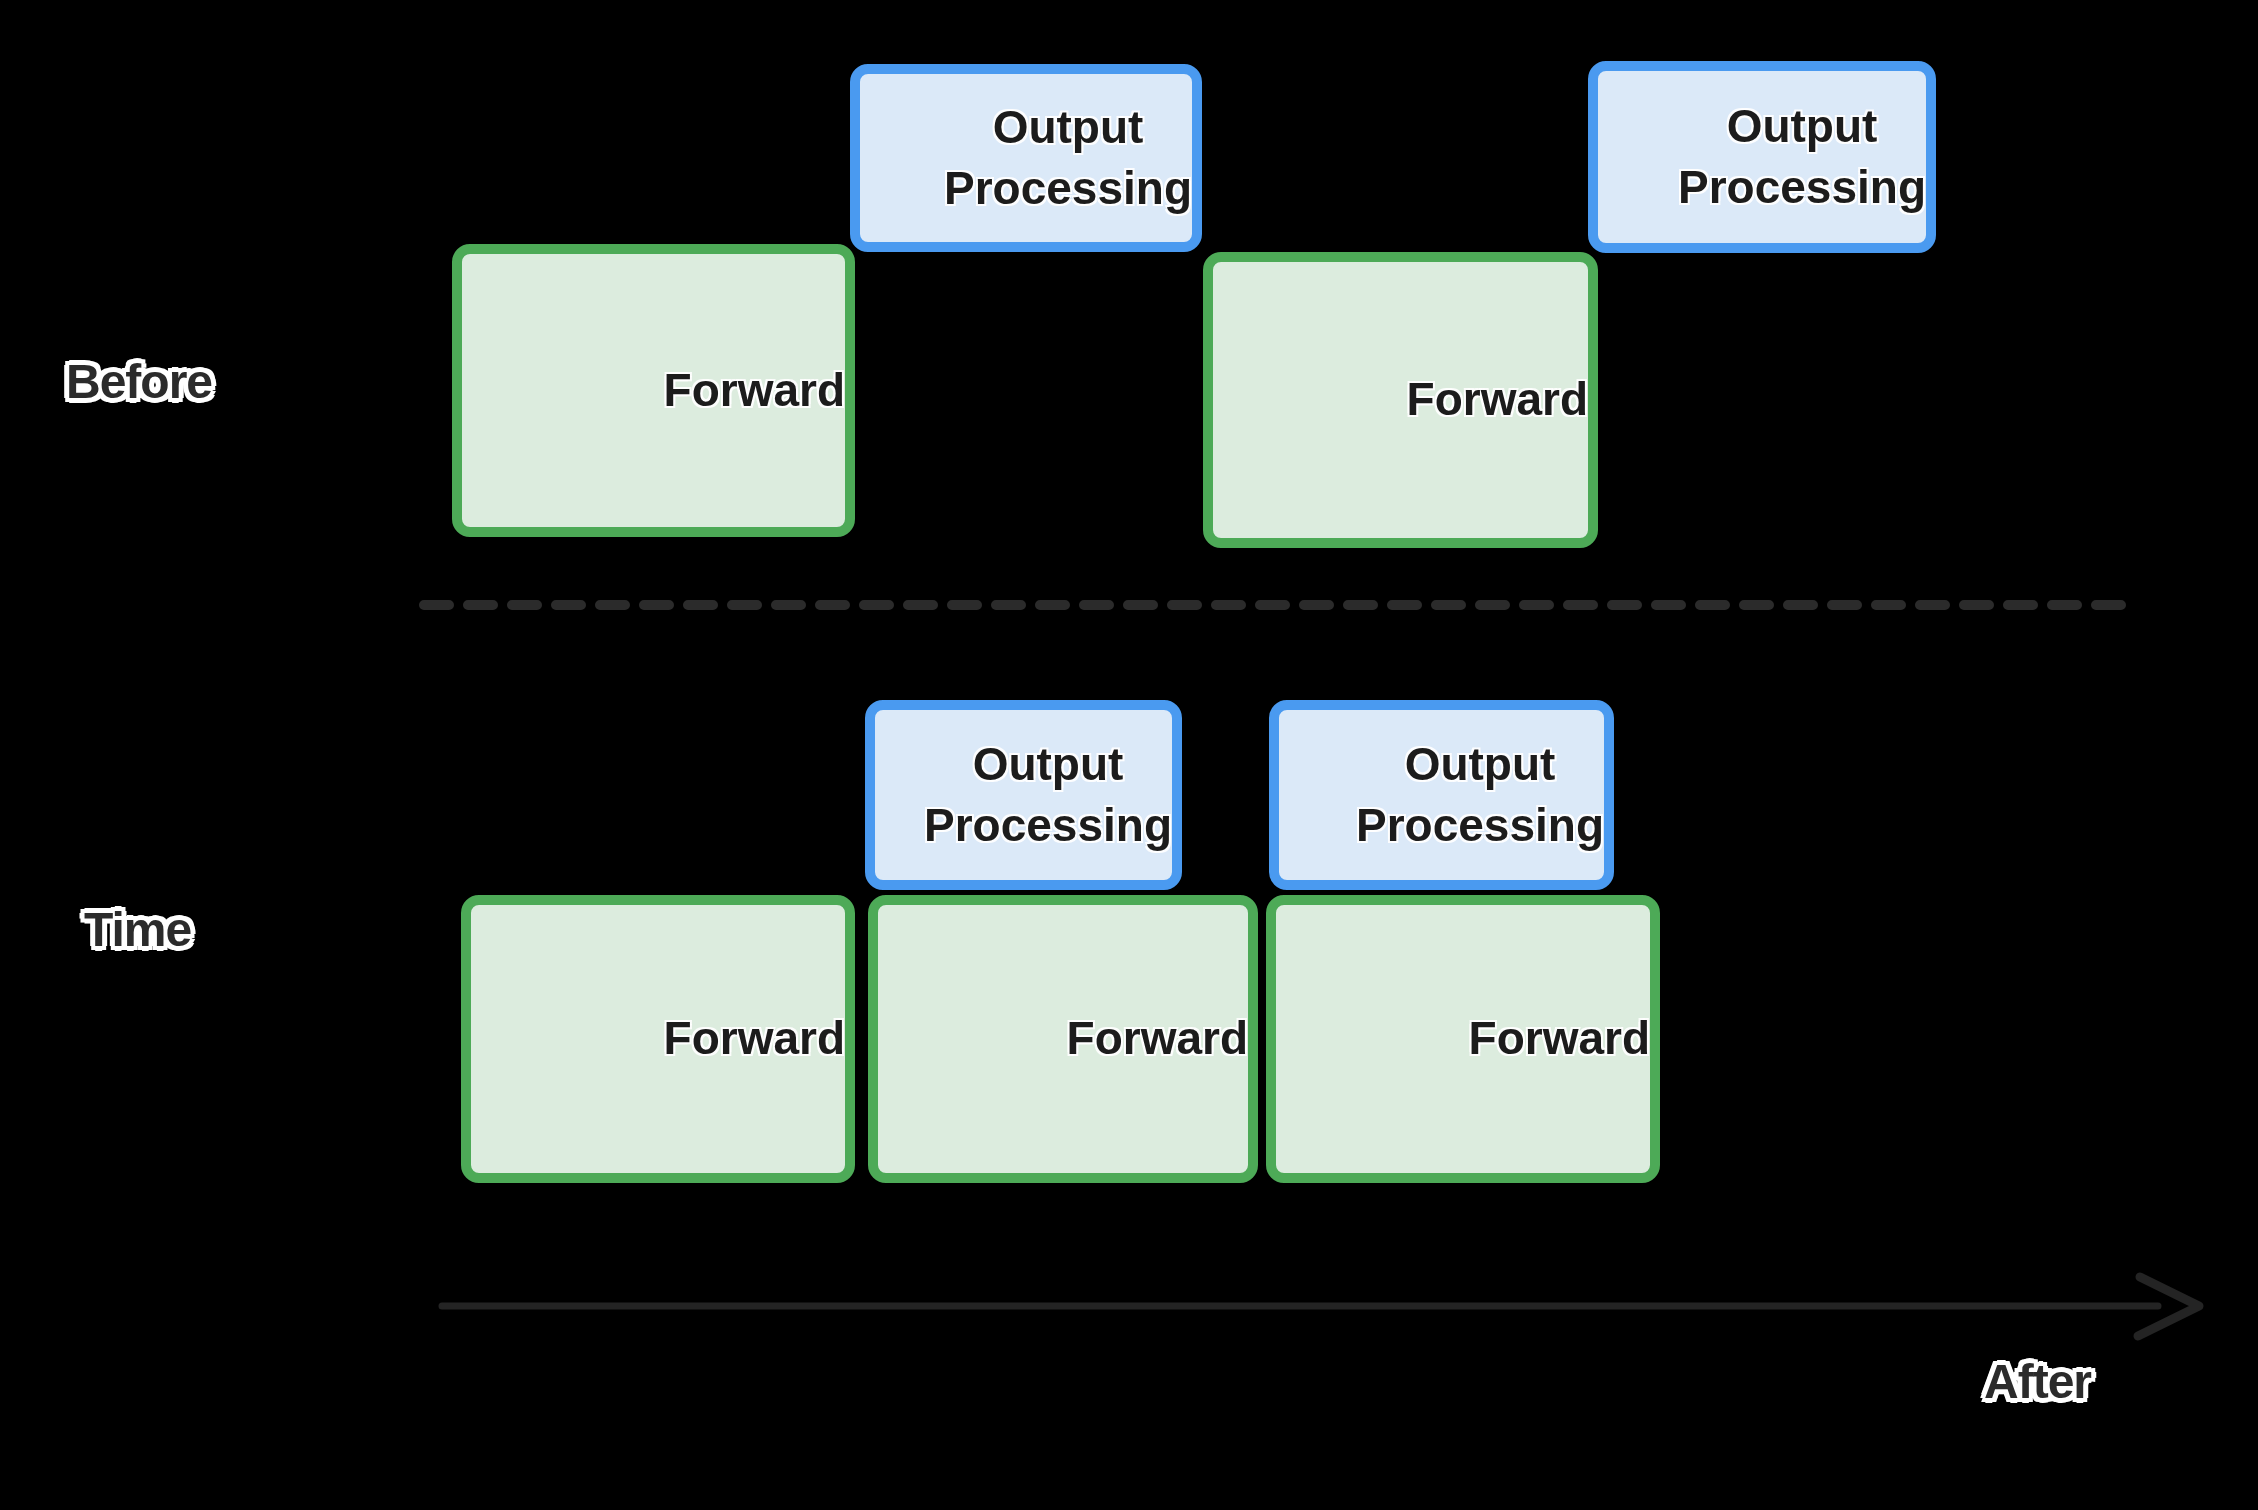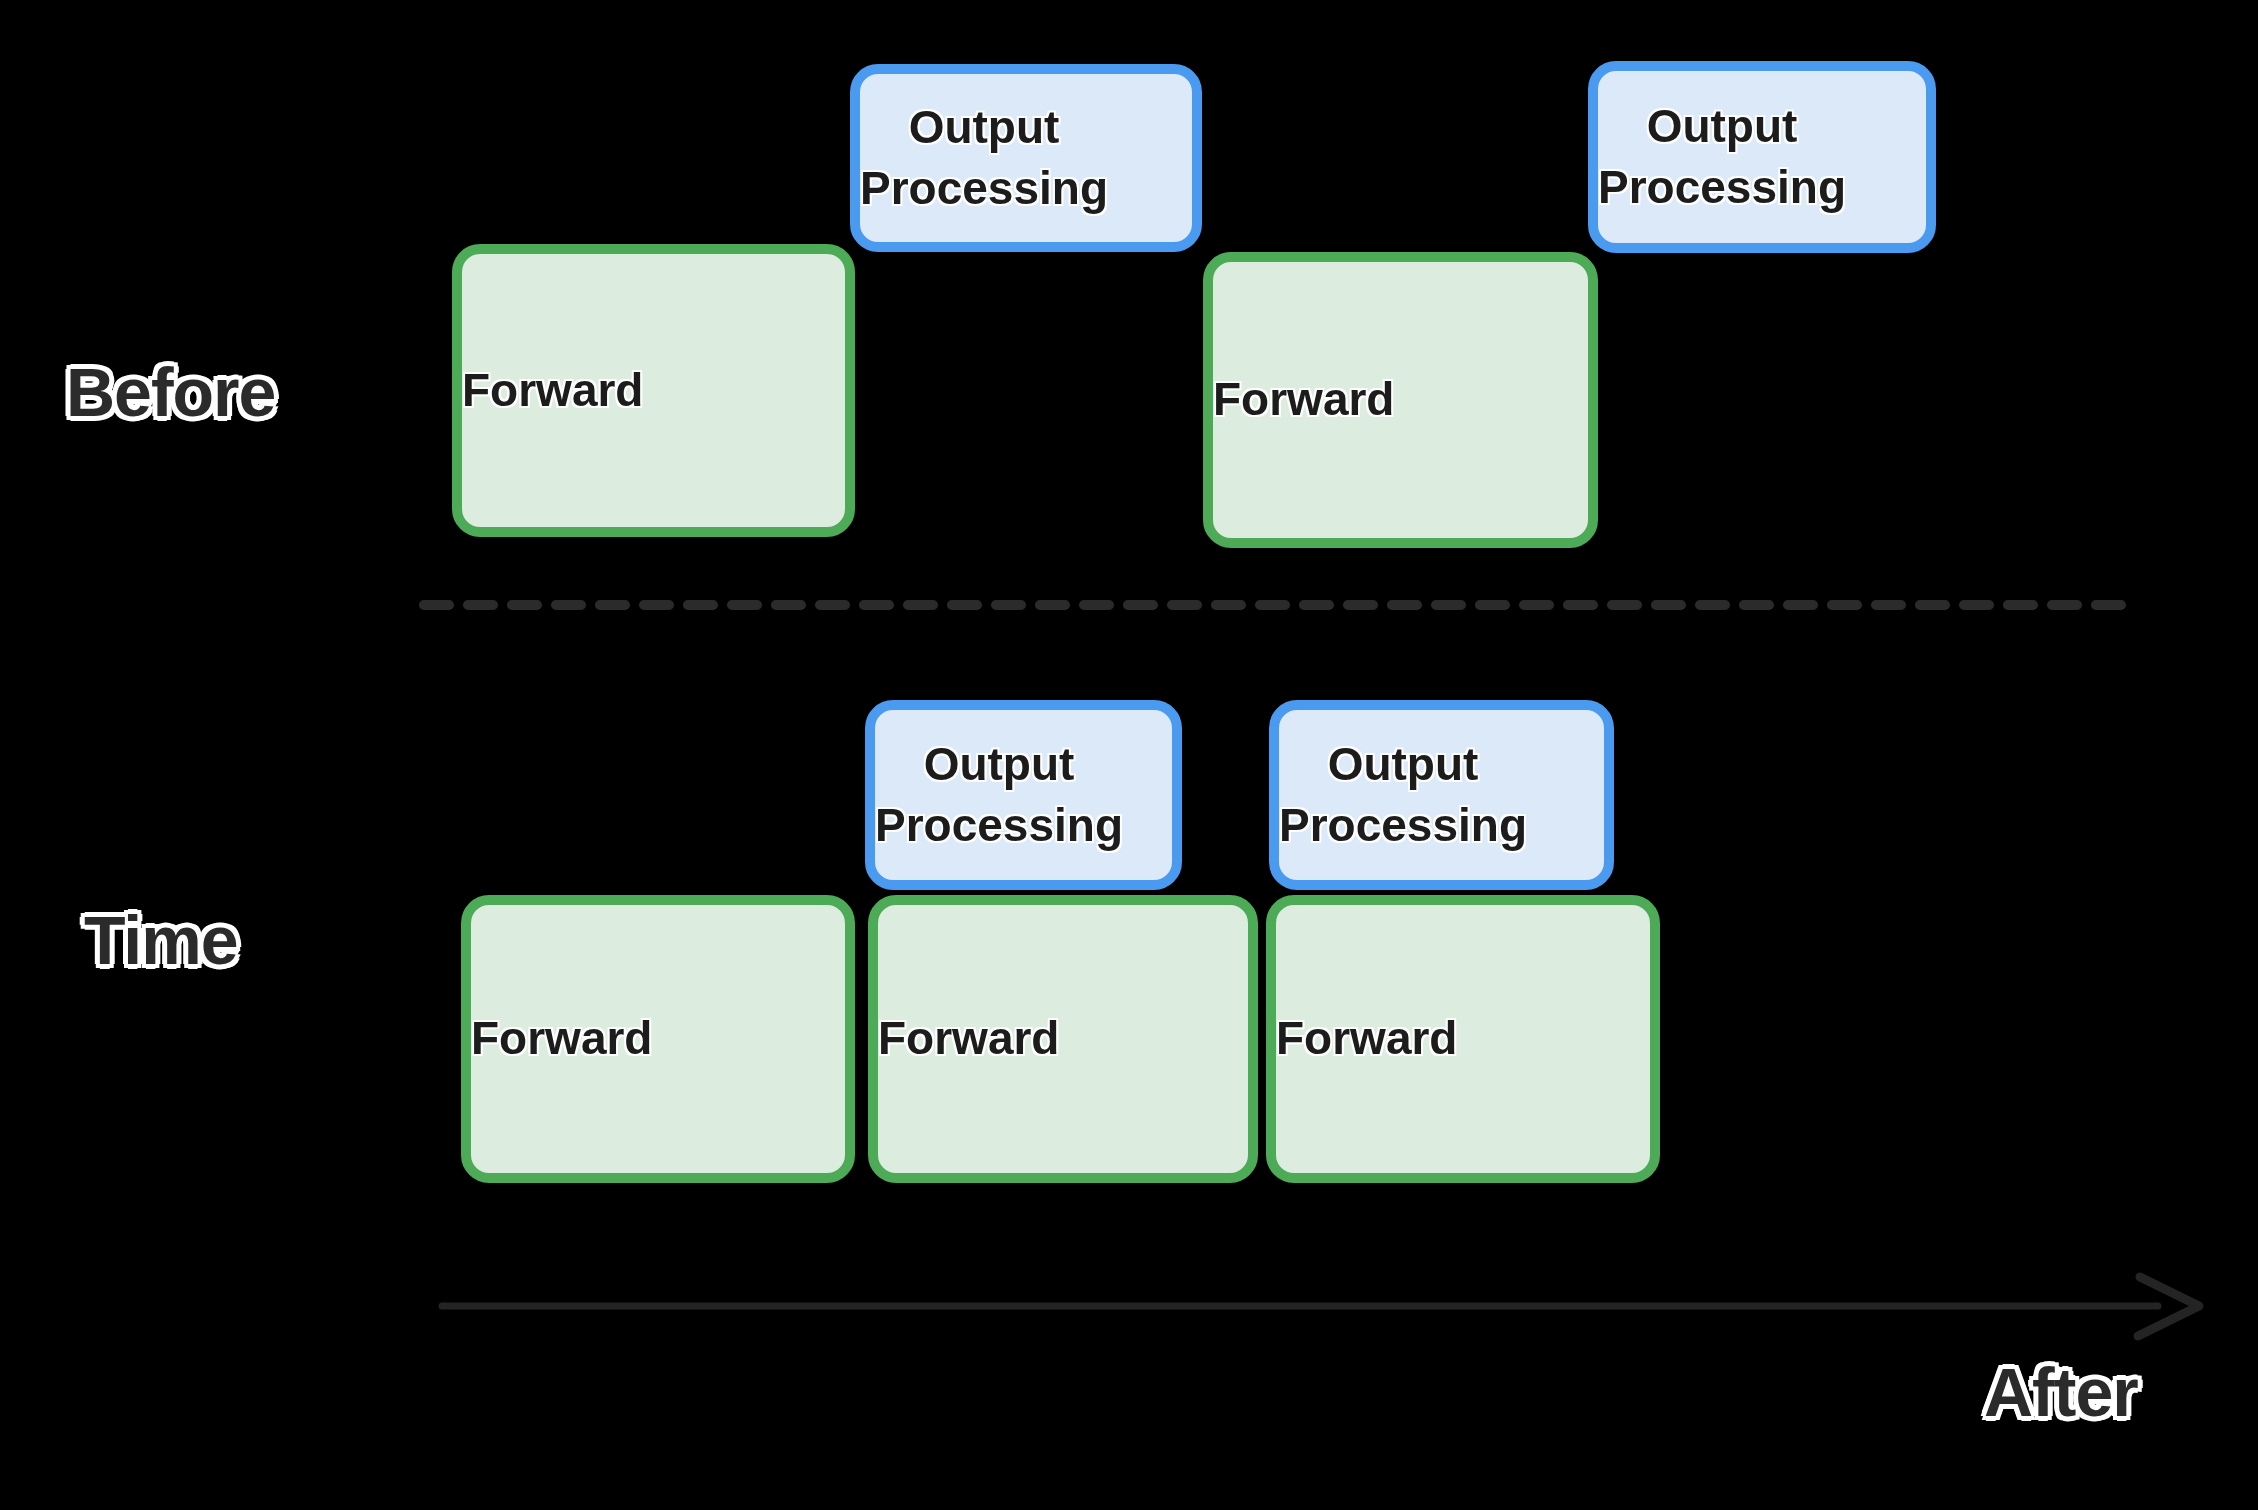--- a/index.html
+++ b/index.html
@@ -21,41 +21,41 @@
     font-family:"Liberation Sans", sans-serif;
   }
   #canvas{
     position:relative;
     width:2258px;height:1510px;
     background:var(--background);
   }
   .big-label{
     position:absolute;
     font-weight:700;
-    font-size:68px;
+    font-size:48px;
     line-height:1;
     color:var(--label-text);
     letter-spacing:-1px;
     text-shadow:
       -4px -4px 0 #fff, 4px -4px 0 #fff, -4px 4px 0 #fff, 4px 4px 0 #fff,
       -5px 0 0 #fff, 5px 0 0 #fff, 0 -5px 0 #fff, 0 5px 0 #fff;
     white-space:nowrap;
     user-select:none;
   }
   #label-before{left:66px;top:358px;}
   #label-after{left:84px;top:906px;}
   #label-time{left:1984px;top:1358px;}
   .box{
     position:absolute;
     box-sizing:border-box;
     border:10px solid;
-    border-radius:28px;
+    border-radius:18px;
     display:flex;
     align-items:center;
-    justify-content:flex-start;
+    justify-content:flex-end;
   }
   .box.forward{
     background:var(--forward-fill);
     border-color:var(--forward-border);
   }
   .box.output{
     background:var(--output-fill);
     border-color:var(--output-border);
   }
   .box-label{

